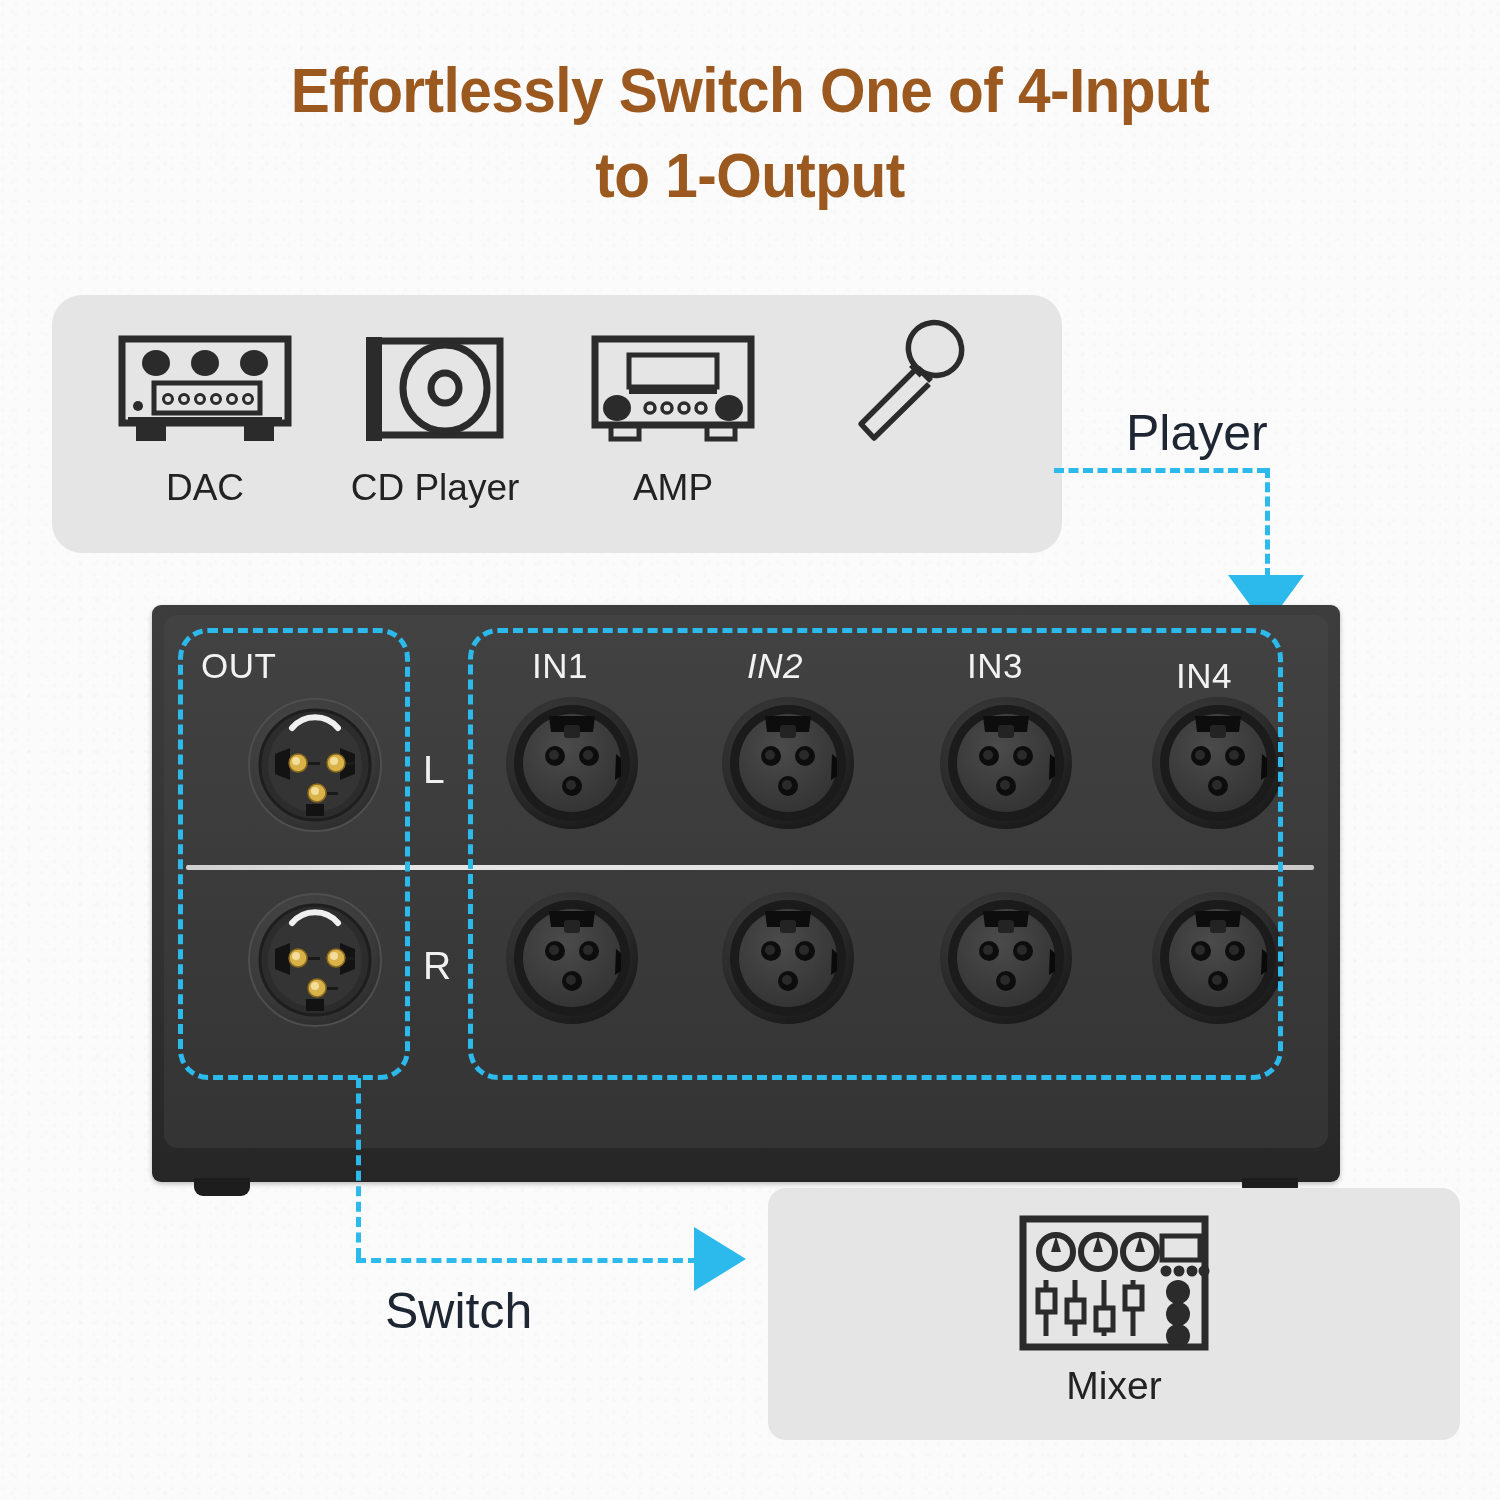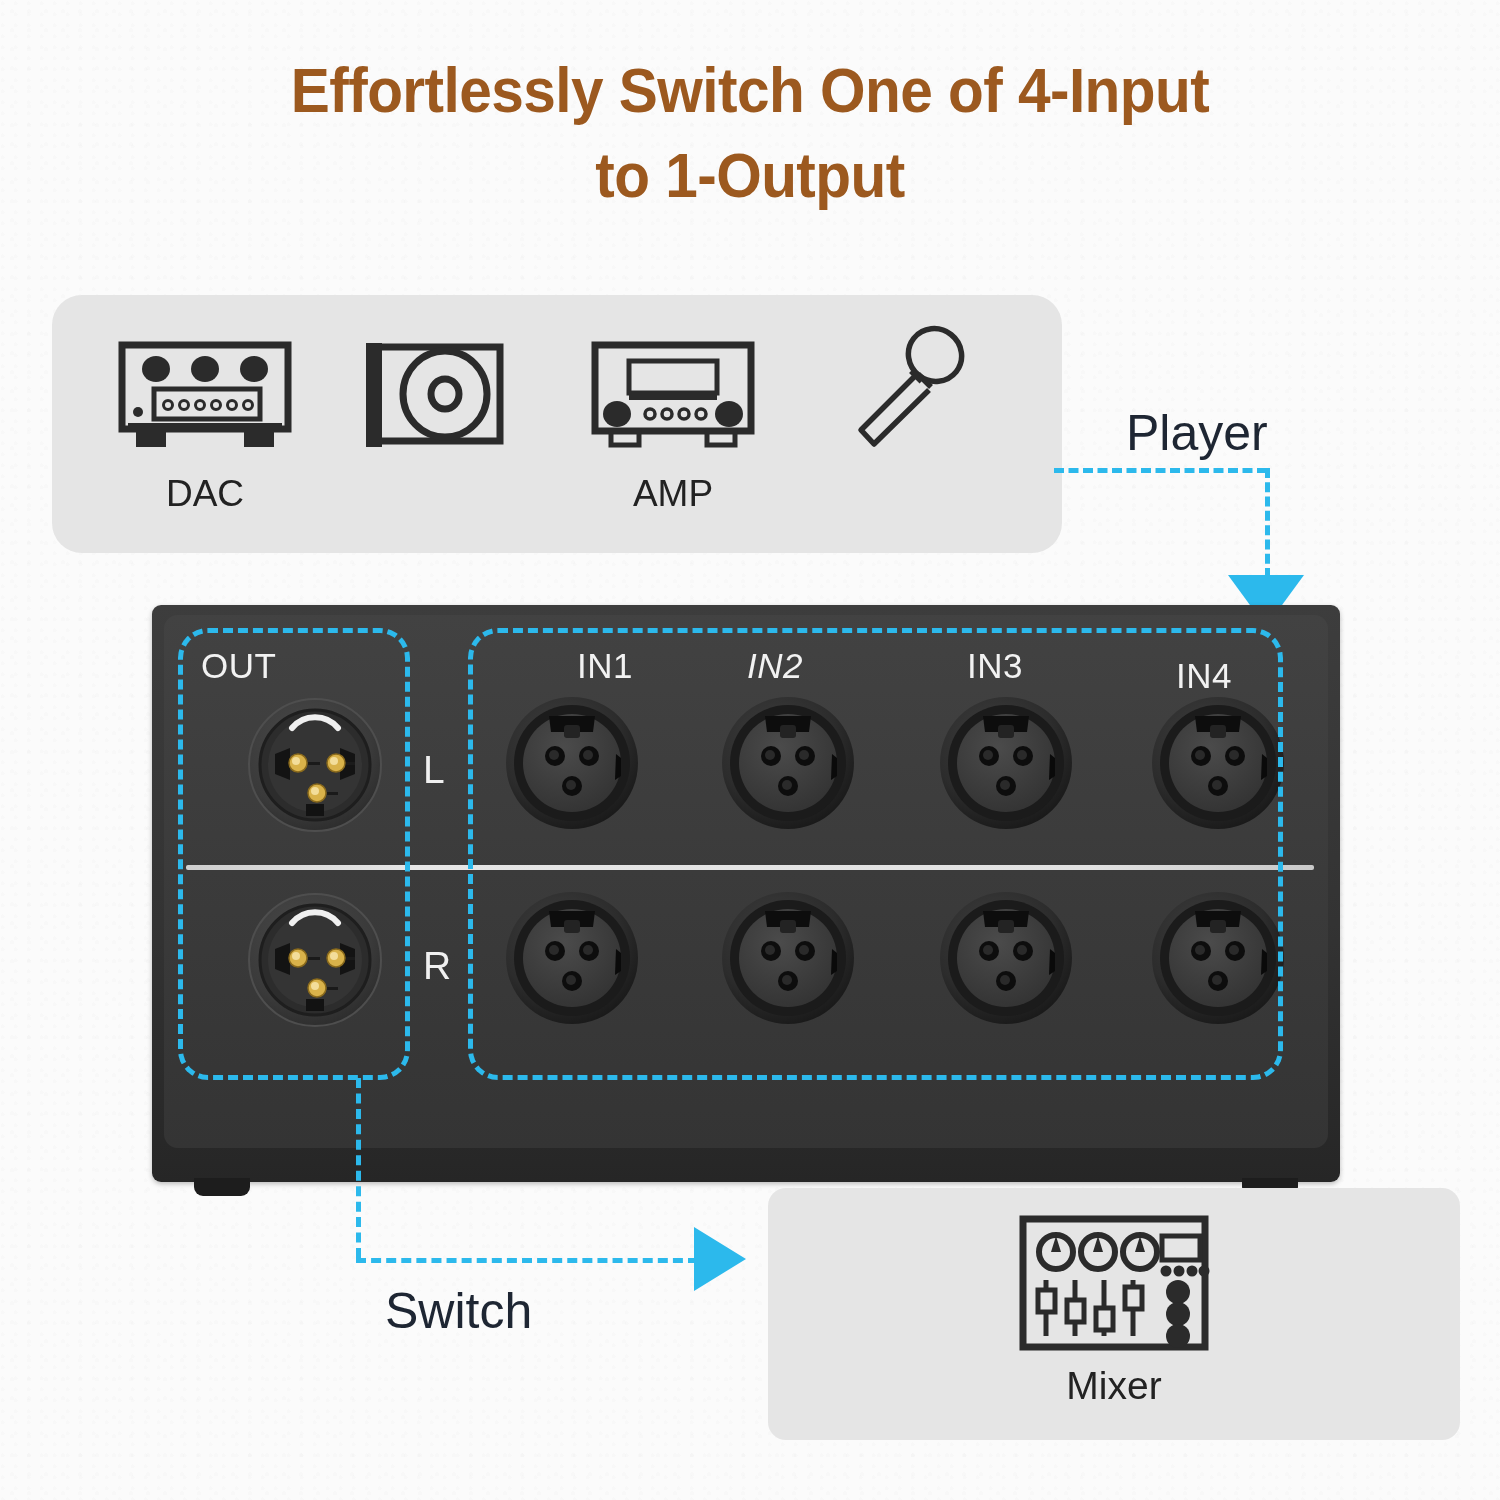--- a/index.html
+++ b/index.html
@@ -49,21 +49,21 @@
     position: absolute;
     left: 52px;
     top: 295px;
     width: 1010px;
     height: 258px;
     background: #e5e5e5;
     border-radius: 30px;
   }
   .src-item {
     position: absolute;
-    top: 38px;
+    top: 32px;
     height: 200px;
     text-align: center;
   }
   .src-icon {
     height: 122px;
     display: flex;
     align-items: flex-end;
     justify-content: center;
   }
   .src-label {
@@ -242,20 +242,21 @@
 
     <div class="src-item" id="src-1">
       <div class="src-icon">
         <svg width="150" height="118" viewBox="0 0 150 118">
           <rect x="6" y="6" width="16" height="104" fill="#2b2b2b"></rect>
           <path d="M22 10 H140 V104 H22" fill="none" stroke="#2b2b2b" stroke-width="7"></path>
           <ellipse cx="85" cy="57" rx="42" ry="43" fill="none" stroke="#2b2b2b" stroke-width="7"></ellipse>
           <ellipse cx="85" cy="57" rx="14" ry="15" fill="none" stroke="#2b2b2b" stroke-width="7"></ellipse>
         </svg>
       </div>
+      <div class="src-label">CD Player</div>
     </div>
 
     <div class="src-item" id="src-2">
       <div class="src-icon">
         <svg width="172" height="118" viewBox="0 0 172 118">
           <rect x="8" y="8" width="156" height="86" fill="none" stroke="#2b2b2b" stroke-width="7"></rect>
           <rect x="42" y="24" width="88" height="32" fill="none" stroke="#2b2b2b" stroke-width="5"></rect>
           <rect x="42" y="56" width="88" height="7" fill="#2b2b2b"></rect>
           <ellipse cx="30" cy="77" rx="14" ry="13" fill="#2b2b2b"></ellipse>
           <ellipse cx="142" cy="77" rx="14" ry="13" fill="#2b2b2b"></ellipse>
@@ -287,21 +288,21 @@
   <div class="flow-label" style="left:1126px; top:404px;">Player</div>
   <div class="dash-line dash-h" style="left:1054px; top:468px; width:213px;"></div>
   <div class="dash-line dash-v" style="left:1265px; top:468px; height:110px;"></div>
   <div class="arrow-down" style="left:1228px; top:575px;"></div>
 
   <div id="device-outer">
     <div id="device-inner">
       <div id="divider-line"></div>
 
       <div class="port-label" style="left:37px;  top:31px;">OUT</div>
-      <div class="port-label" style="left:368px; top:31px;margin-left:45px;">IN1</div>
+      <div class="port-label" style="left:368px; top:31px;">IN1</div>
       <div class="port-label" style="left:583px; top:31px;font-style:italic;">IN2</div>
       <div class="port-label" style="left:803px; top:31px;">IN3</div>
       <div class="port-label" style="left:1012px;top:41px;">IN4</div>
 
       <div class="lr-label" style="left:259px; top:133px;">L</div>
       <div class="lr-label" style="left:259px; top:329px;">R</div>
 
       <div class="xlr" style="left:78px; top:77px;">
         <svg width="146" height="146" viewBox="0 0 146 146">
           <defs>

